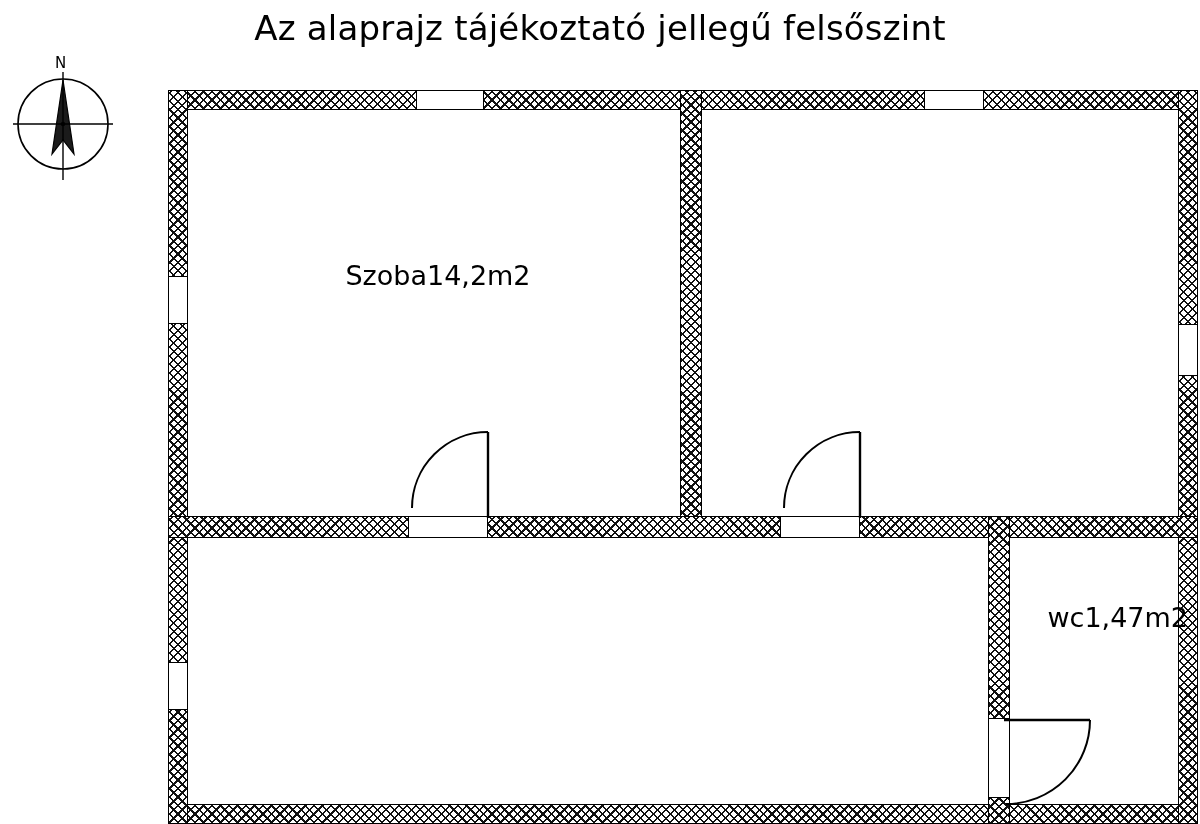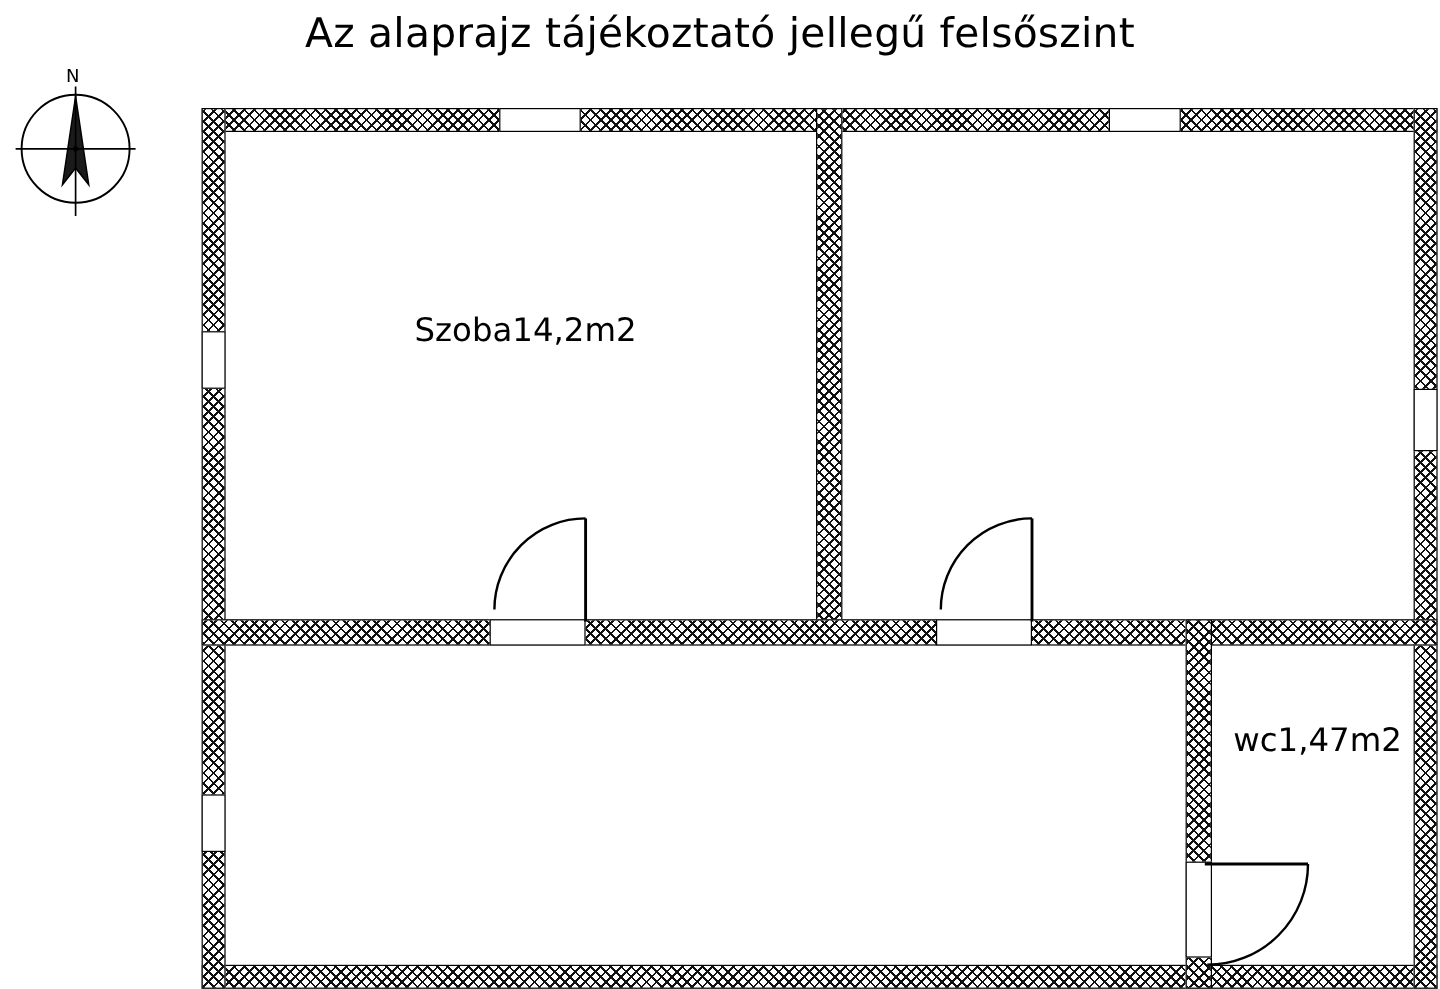--- a/index.html
+++ b/index.html
@@ -144,15 +144,15 @@
   </svg>
 
   <svg class="door-svg" style="left:832px; top:624px; width:96px; height:100px;" viewBox="0 0 96 100">
     <path d="M 4 6 L 90 6" stroke="#000" stroke-width="2.4" fill="none"></path>
     <path d="M 90 6 A 84 84 0 0 1 6 90" stroke="#000" stroke-width="2" fill="none"></path>
   </svg>
 
   <div class="room-label" style="left:110px; top:170px; width:320px;">Szoba14,2m2</div>
 
 
-  <div class="room-label" style="left:840px; top:512px; width:180px;">wc1,47m2</div>
+  <div class="room-label" style="left:840px; top:512px; width:180px;text-align:right;">wc1,47m2</div>
 
 </div>
 
 </body></html>

